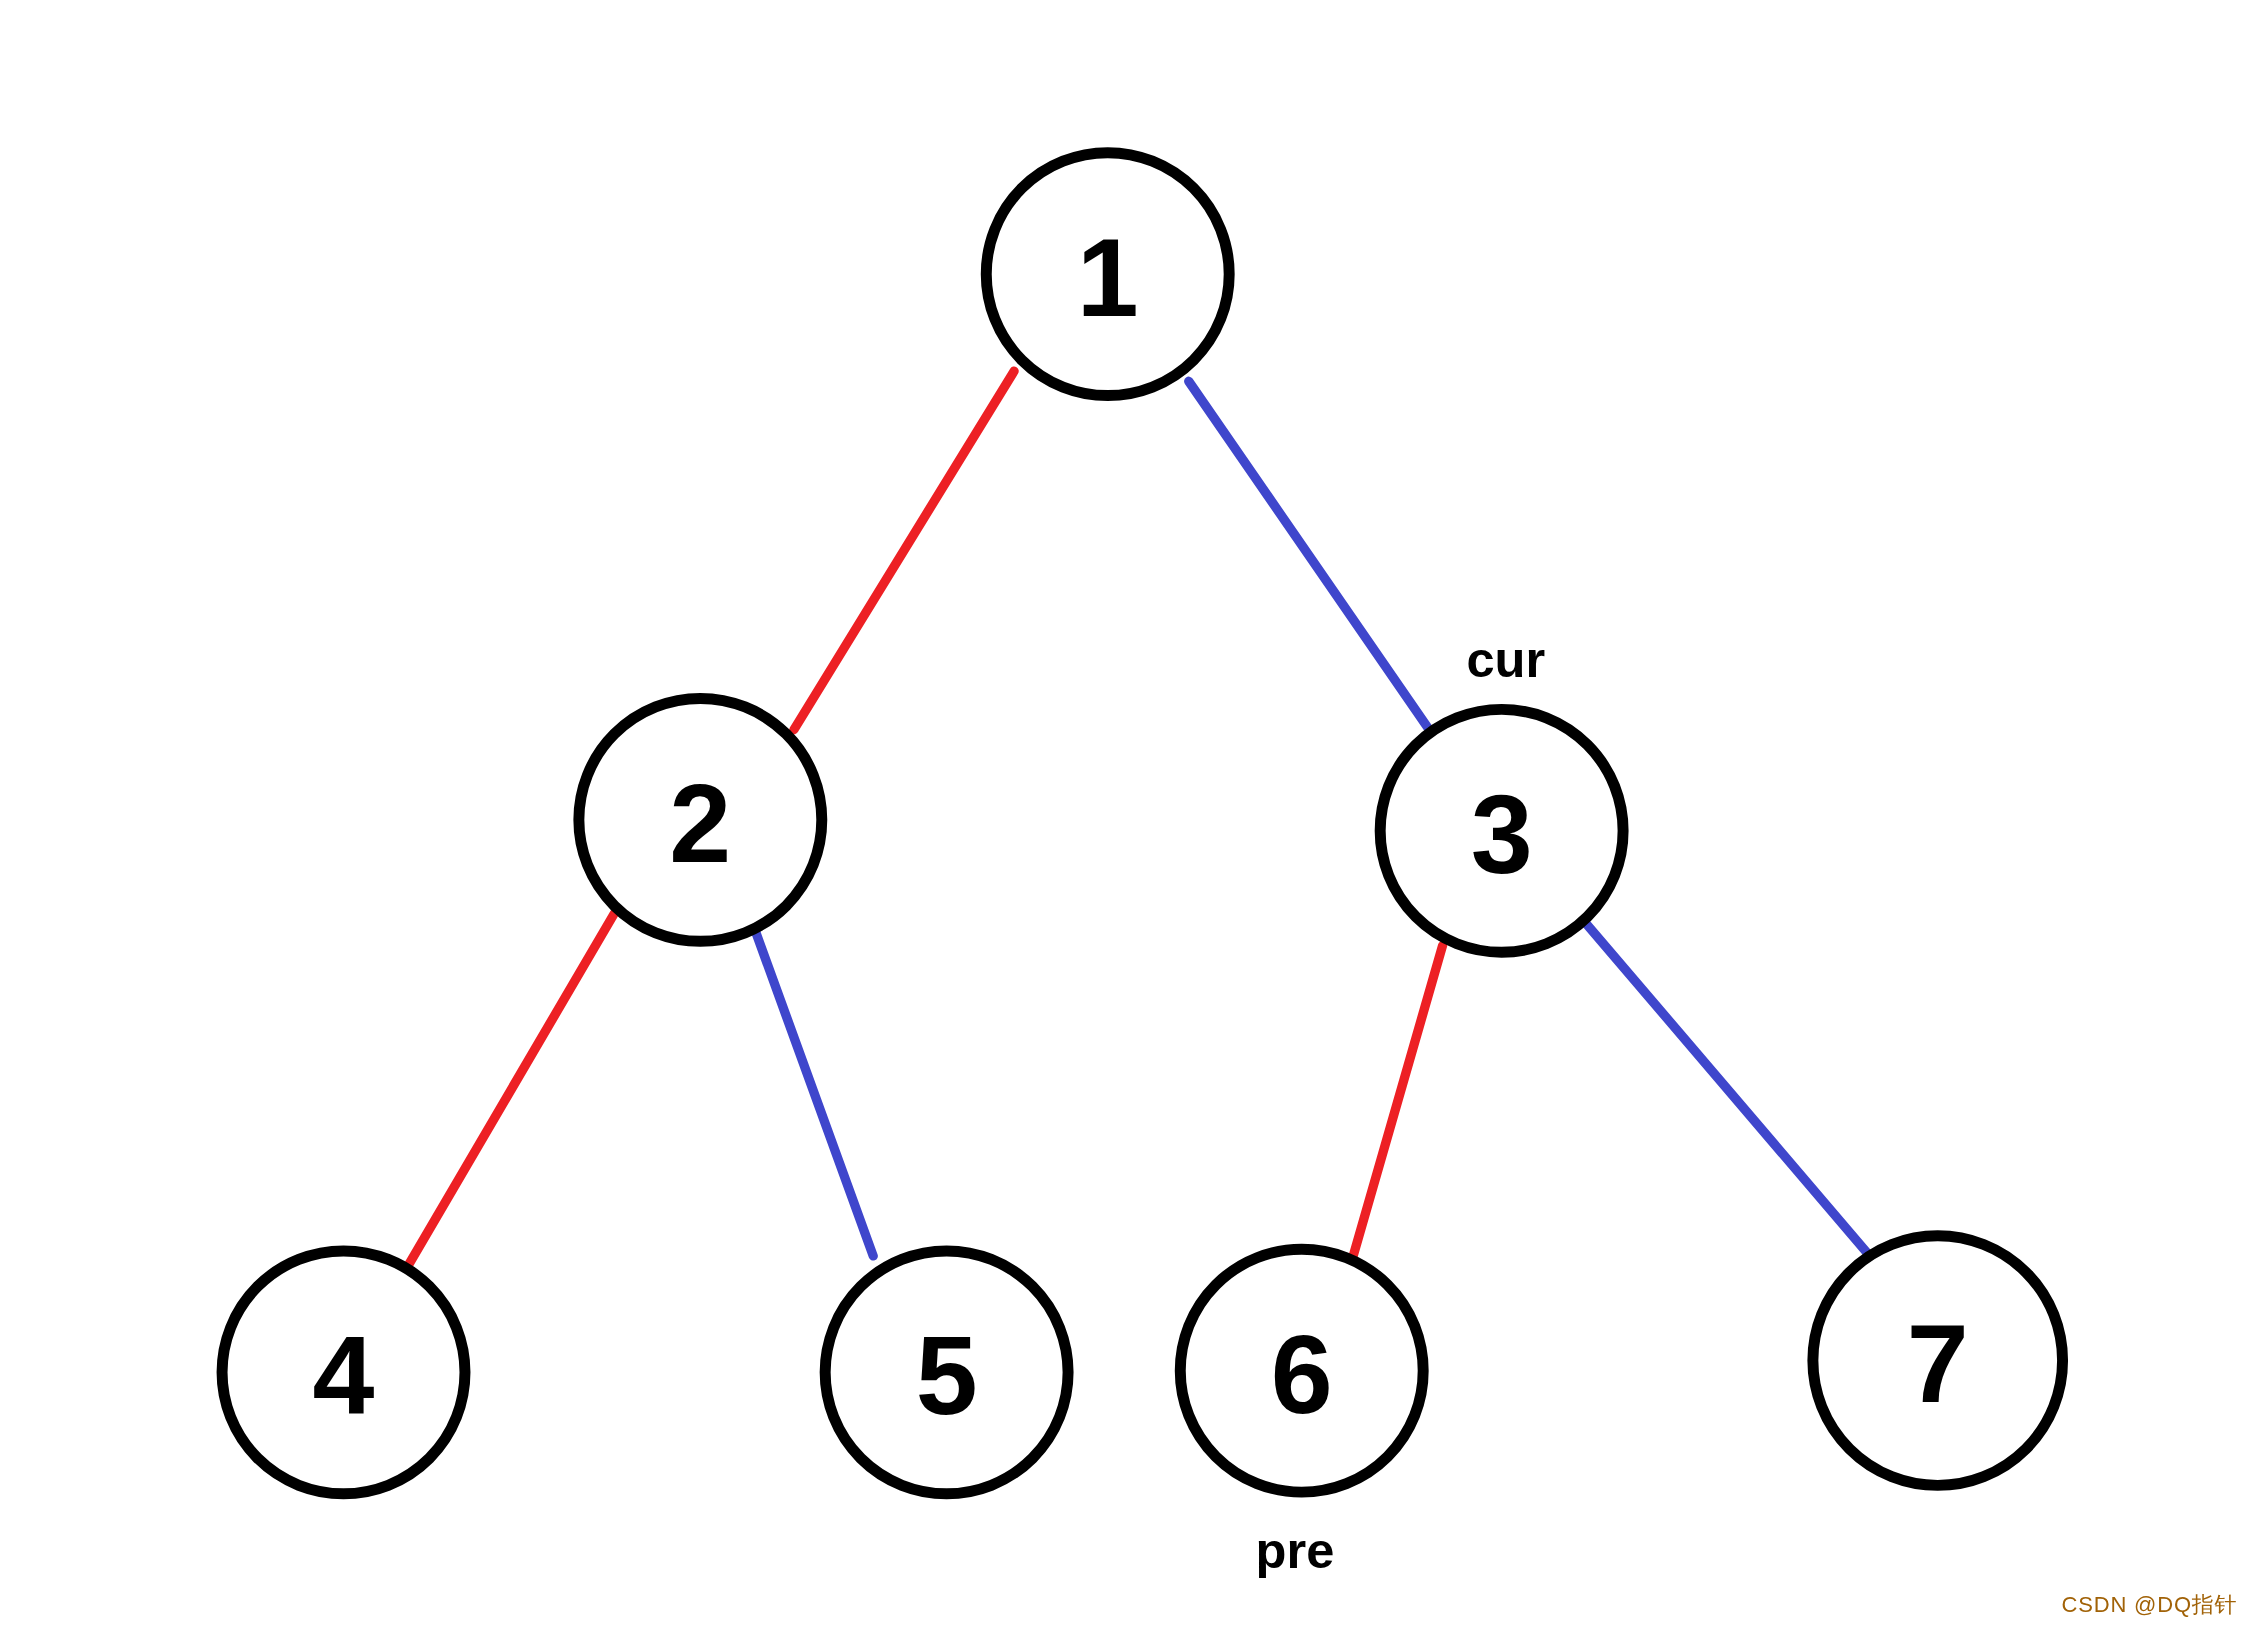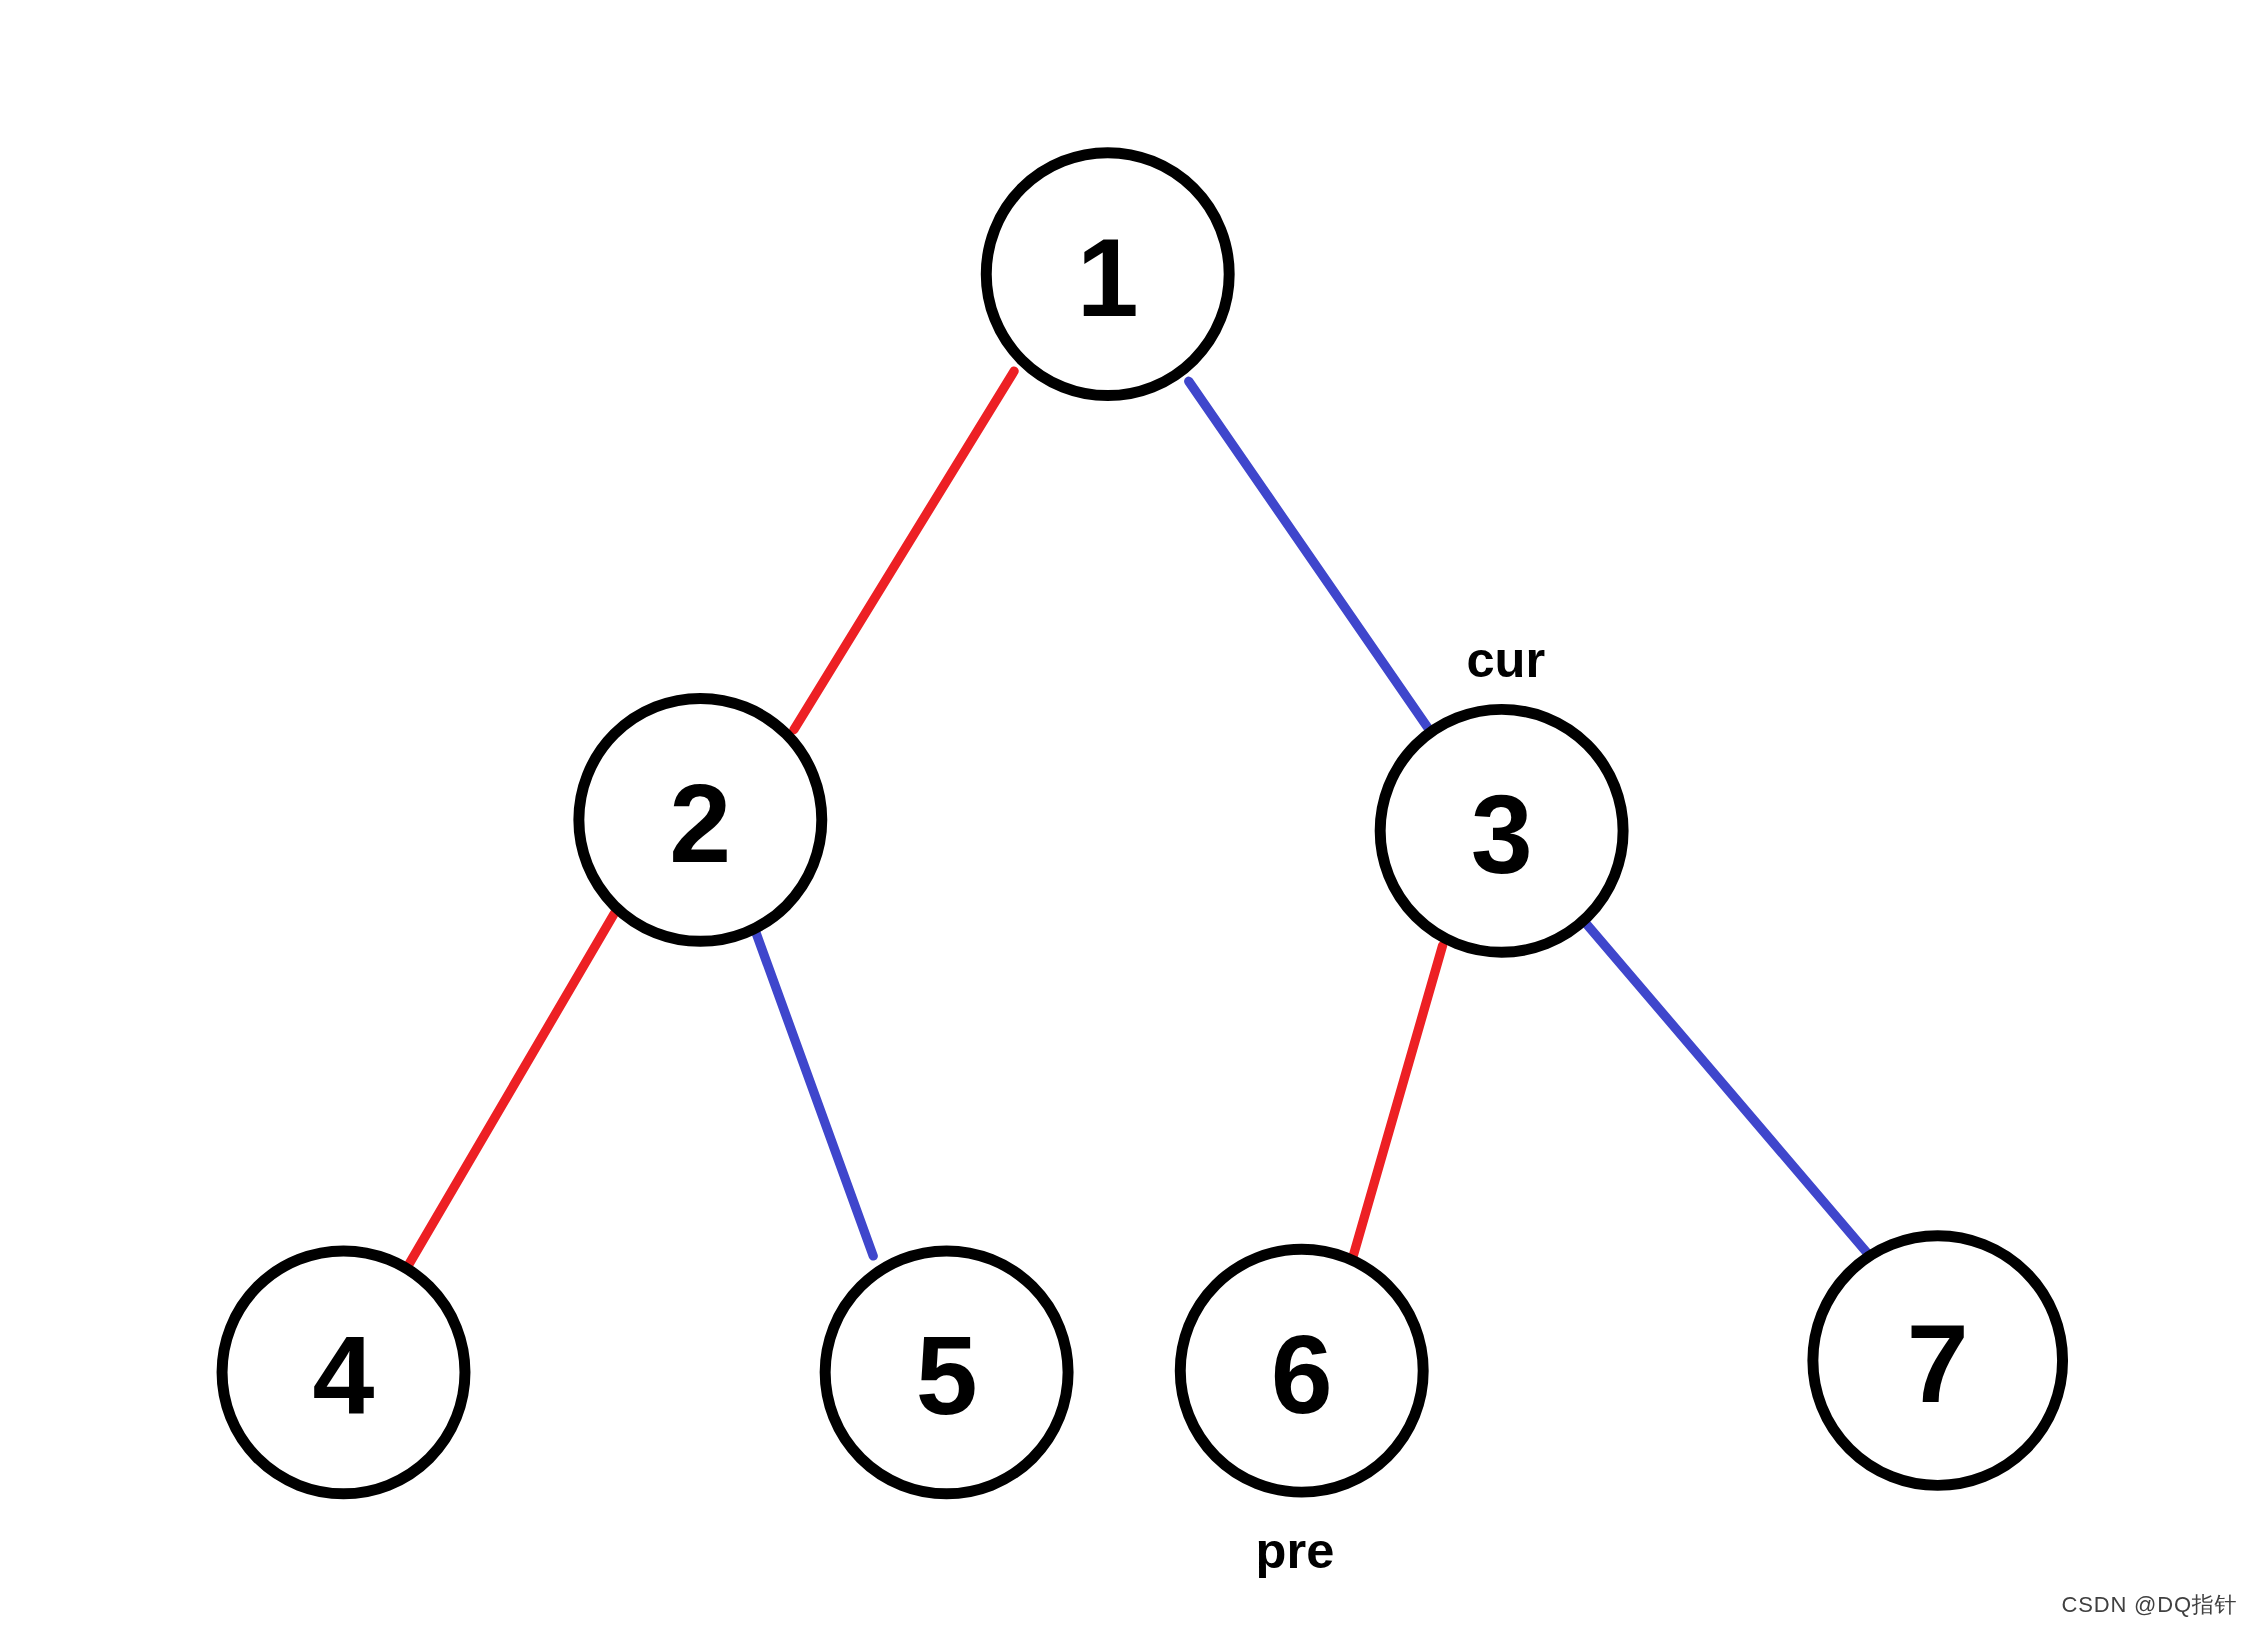--- a/index.html
+++ b/index.html
@@ -115,16 +115,16 @@
 
     </g>
 
     <g>
       <text class="pointer-label" x="1785" y="782">cur</text>
       <text class="pointer-label" x="1535" y="1838">pre</text>
     </g>
 
   </svg>
 
-  <div class="watermark" style="color: #404040;">CSDN @DQ指针</div>
+  <div class="watermark" style="color: #a16207;">CSDN @DQ指针</div>
 
 </div>
 
 
 </body></html>

